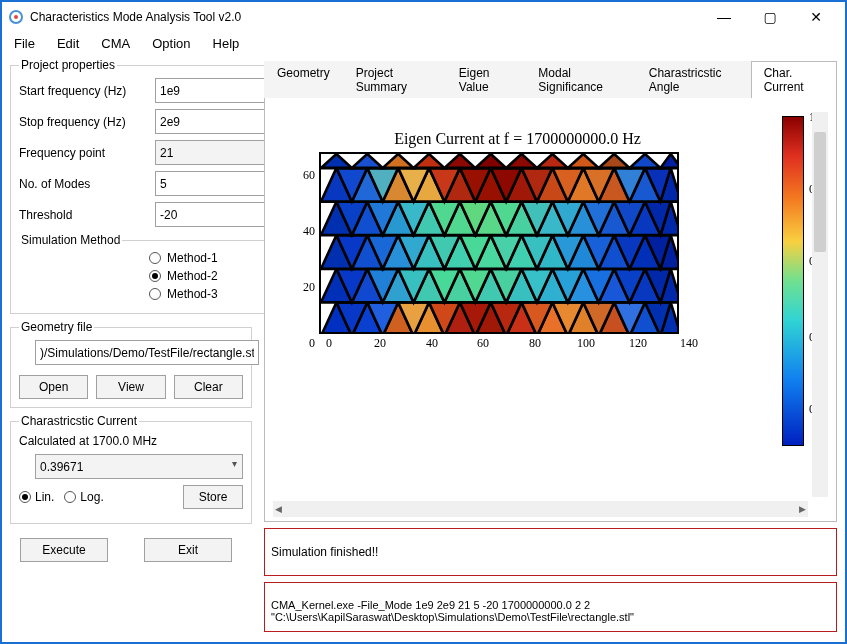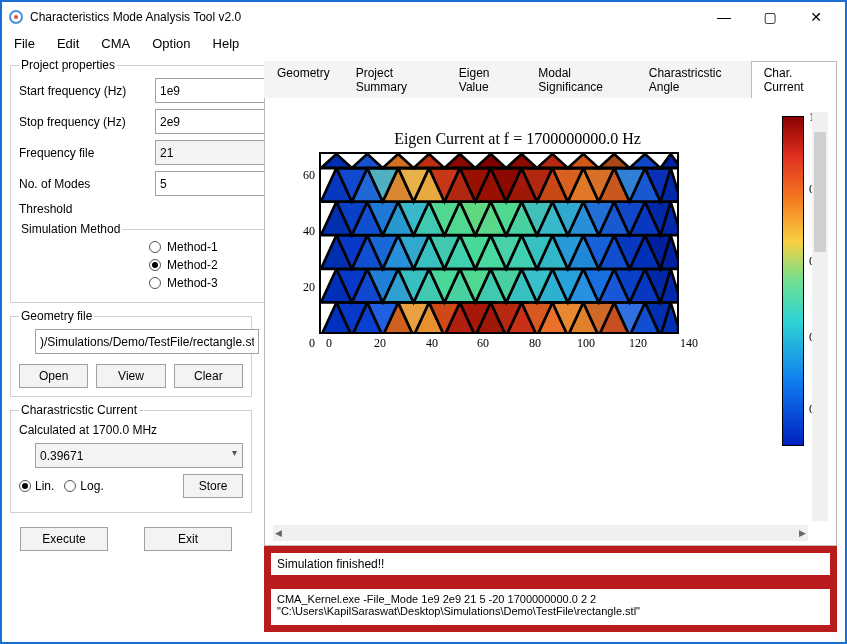--- a/index.html
+++ b/index.html
@@ -41,21 +41,21 @@
 .axesframe { border: 2px solid #000; width: 360px; height: 182px; margin-left: 10px; position: relative; overflow: hidden; }
 .ytick { position: absolute; right: calc(100% - 6px); font-size: 12px; font-family: "Times New Roman", serif; transform: translateY(-50%); }
 .xtickrow { position: relative; width: 360px; margin-left: 10px; height: 18px; }
 .xtick { position: absolute; top: 2px; font-size: 12px; font-family: "Times New Roman", serif; transform: translateX(-50%); }
 .colorbar { width: 22px; height: 330px; margin: 10px 4px 0 20px; background: linear-gradient(to bottom, #8b0000 0%, #e03020 12%, #f47a20 25%, #f8d040 38%, #70e090 50%, #30d4d4 62%, #1080f0 80%, #0020c0 100%); border: 1px solid #000; position: relative; }
 .cbtick { position: absolute; left: 26px; font-size: 12px; font-family: "Times New Roman", serif; transform: translateY(-50%); }
 .vscroll { width: 16px; background: #f0f0f0; margin-left: 4px; margin-top: 6px; margin-bottom: 16px; position: relative; }
 .vthumb { position: absolute; top: 20px; left: 2px; right: 2px; height: 120px; background: #cfcfcf; border-radius: 2px; }
 .hscroll { height: 16px; background: #f0f0f0; position: absolute; bottom: 4px; left: 8px; right: 28px; display: flex; align-items: center; justify-content: space-between; padding: 0 2px; }
 .hscroll span { font-size: 9px; color: #666; }
-.statusbox, .cmdbox { border: 7px solid #b91c1c; padding: 4px 6px; font-size: 12px; }
+.statusbox, .cmdbox { border: 1px solid #b91c1c; padding: 16px 6px; margin-top: 6px; font-size: 12px; }
 .cmdbox { height: 50px; white-space: pre-wrap; font-size: 11px; }
 .execrow { display: flex; gap: 36px; margin-top: 8px; padding-left: 10px; }
 polygon { stroke: #000; stroke-width: 1; }
 </style>
 </head>
 <body>
 
 <div class="titlebar">
   <span class="title-icon">
     <svg width="16" height="16">
@@ -83,38 +83,39 @@
       <legend>Project properties</legend>
       <div class="row">
           <span class="lbl">Start frequency (Hz)</span>
           <input class="inp" value="1e9" style="">
         </div>
       <div class="row">
           <span class="lbl">Stop frequency (Hz)</span>
           <input class="inp" value="2e9" style="">
         </div>
       <div class="row">
-          <span class="lbl">Frequency file</span>
+          <span class="lbl">Frequency point</span>
           <div class="selwrap">
             <input class="sel" value="21" style="">
             <span class="chev">▾</span>
           </div>
         </div>
       <div class="row">
           <span class="lbl">No. of Modes</span>
           <div class="spinwrap">
             <input class="inp" value="5" style="">
             <div class="spinbtns">
               <span>▲</span>
               <span>▼</span>
             </div>
           </div>
         </div>
       <div class="row">
           <span class="lbl">Threshold</span>
+          <input class="inp" value="-20" style="">
         </div>
       <fieldset style="border:none;border-top:1px solid #d0d0d0;padding:4px 0 0 0;margin:0">
           <legend>Simulation Method</legend>
         <div class="radiog">
           <label>
               <span class="radio"></span>
               <span>Method-1</span>
             </label>
           <label>
               <span class="radio checked"></span>

